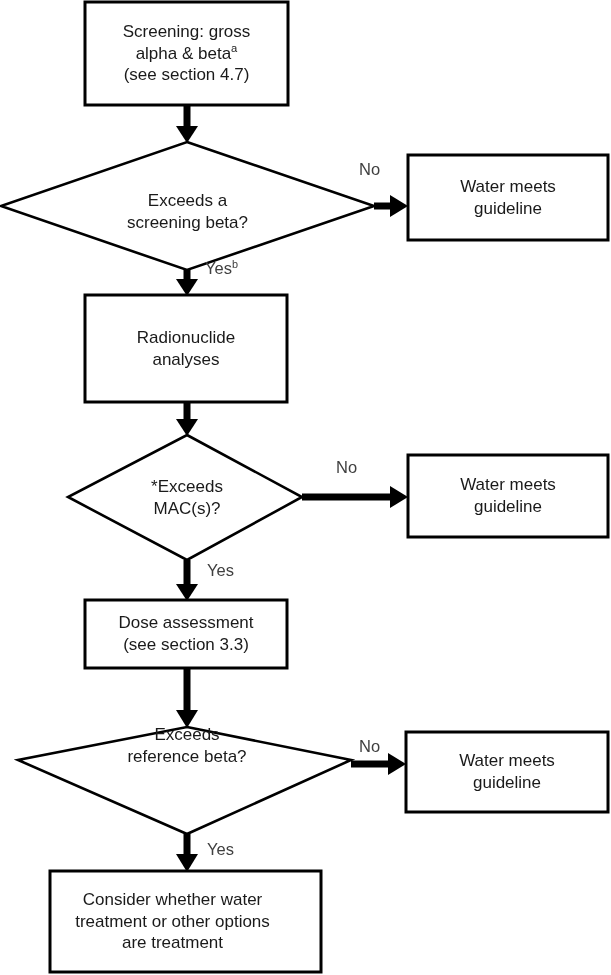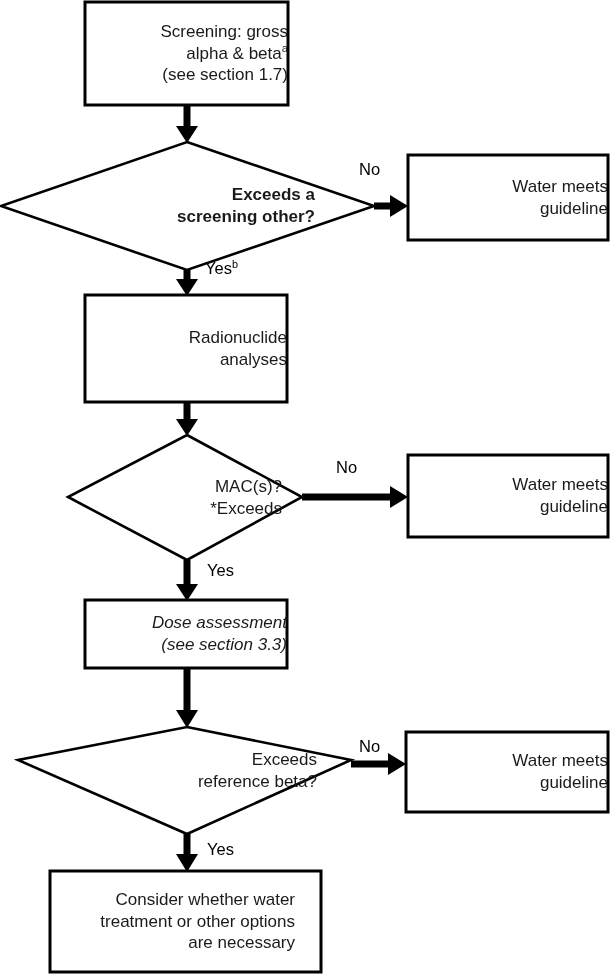--- a/index.html
+++ b/index.html
@@ -24,34 +24,34 @@
     left: 0;
     top: 0;
     width: 611px;
     height: 975px;
   }
   .node-text {
     position: absolute;
     display: flex;
     align-items: center;
     justify-content: center;
-    text-align: right;
+    text-align: center;
     font-size: 17px;
     line-height: 1.28;
     color: #1a1a1a;
     pointer-events: none;
   }
   .node-text .lines {
     width: 100%;
   }
   .edge-label {
     position: absolute;
     font-size: 16.5px;
     line-height: 1.1;
-    color: #000000;
+    color: #404040;
     white-space: nowrap;
   }
   sup {
     font-size: 0.66em;
     vertical-align: super;
     line-height: 0;
   }
 </style>
 </head>
 <body>
@@ -123,85 +123,85 @@
     <g>
       <line x1="187" y1="834" x2="187" y2="856" stroke="#000000" stroke-width="7"></line>
       <polygon points="176,854 198,854 187,872" fill="#000000"></polygon>
     </g>
   </svg>
 
   <div class="node-text" style="left:85px; top:2px; width:203px; height:103px;">
     <div class="lines">
       <div>Screening: gross</div>
       <div><span>alpha &amp; beta</span><sup>a</sup></div>
-      <div>(see section 1.7)</div>
-    </div>
-  </div>
-
-  <div class="node-text" style="left:60px; top:142px; width:255px; height:128px;font-weight:bold;">
+      <div>(see section 4.7)</div>
+    </div>
+  </div>
+
+  <div class="node-text" style="left:60px; top:148px; width:255px; height:128px;">
     <div class="lines">
       <div>Exceeds a</div>
-      <div>screening other?</div>
+      <div>screening beta?</div>
     </div>
   </div>
 
   <div class="node-text" style="left:408px; top:155px; width:200px; height:85px;">
     <div class="lines">
       <div>Water meets</div>
       <div>guideline</div>
     </div>
   </div>
 
   <div class="node-text" style="left:85px; top:295px; width:202px; height:107px;">
     <div class="lines">
       <div>Radionuclide</div>
       <div>analyses</div>
     </div>
   </div>
 
   <div class="node-text" style="left:92px; top:435px; width:190px; height:125px;">
     <div class="lines">
+      <div>*Exceeds</div>
       <div>MAC(s)?</div>
-      <div>*Exceeds</div>
     </div>
   </div>
 
   <div class="node-text" style="left:408px; top:455px; width:200px; height:82px;">
     <div class="lines">
       <div>Water meets</div>
       <div>guideline</div>
     </div>
   </div>
 
-  <div class="node-text" style="left:85px; top:600px; width:202px; height:68px;font-style:italic;">
+  <div class="node-text" style="left:85px; top:600px; width:202px; height:68px;">
     <div class="lines">
       <div>Dose assessment</div>
       <div>(see section 3.3)</div>
     </div>
   </div>
 
-  <div class="node-text" style="left:57px; top:717px; width:260px; height:107px;">
+  <div class="node-text" style="left:57px; top:692px; width:260px; height:107px;">
     <div class="lines">
       <div>Exceeds</div>
       <div>reference beta?</div>
     </div>
   </div>
 
   <div class="node-text" style="left:406px; top:732px; width:202px; height:80px;">
     <div class="lines">
       <div>Water meets</div>
       <div>guideline</div>
     </div>
   </div>
 
   <div class="node-text" style="left:50px; top:871px; width:245px; height:101px;">
     <div class="lines">
       <div>Consider whether water</div>
       <div>treatment or other options</div>
-      <div>are necessary</div>
+      <div>are treatment</div>
     </div>
   </div>
 
   <div class="edge-label" style="left:359px; top:160px;">No</div>
 
   <div class="edge-label" style="left:205px; top:259px;"><span>Yes</span><sup>b</sup></div>
 
   <div class="edge-label" style="left:336px; top:458px;">No</div>
 
   <div class="edge-label" style="left:207px; top:561px;">Yes</div>

